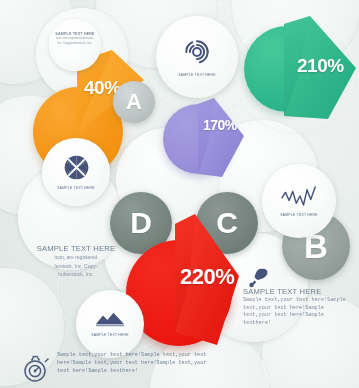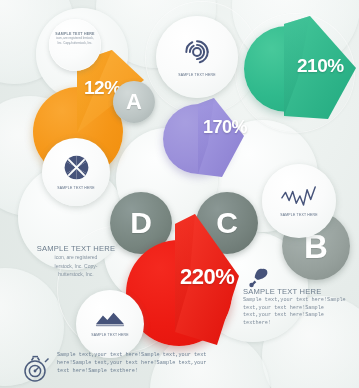--- a/index.html
+++ b/index.html
@@ -153,21 +153,21 @@
         </linearGradient>
         <linearGradient id="gOr2" x1="0" y1="0" x2="1" y2="1">
           <stop offset="0" stop-color="#f7a11e"></stop>
             <stop offset="1" stop-color="#ef8d0c"></stop>
         </linearGradient>
       </defs>
       <path d="M5,83 L5,12 L40,0 L72,30 Z" fill="url(#gOr1)"></path>
       <path d="M5,83 L40,0 L5,12 Z" fill="url(#gOr2)" opacity=".55"></path>
     </svg>
   </div>
-  <div class="pct" style="left:84px;top:78px;font-size:19px;">12%</div>
+  <div class="pct" style="left:84px;top:78px;font-size:19px;">40%</div>
 
   <div class="badge b-a" style="left:113px;top:81px;width:42px;height:42px;font-size:22px;">
     <span>A</span>
   </div>
 
   <div class="pie-base pie-green" style="left:244px;top:26px;width:86px;height:86px;"></div>
   <div class="wedge" style="left:282px;top:16px;">
     <svg width="80" height="104" viewBox="0 0 80 104" aria-hidden="true">
       <defs>
         <linearGradient id="gGr1" x1="0" y1="0" x2="1" y2="1">
@@ -195,21 +195,21 @@
         </linearGradient>
         <linearGradient id="gPu2" x1="0" y1="0" x2="0" y2="1">
           <stop offset="0" stop-color="#9c92dd"></stop>
             <stop offset="1" stop-color="#8477cb"></stop>
         </linearGradient>
       </defs>
       <path d="M2,76 L2,6 L18,0 L48,38 L26,79 Z" fill="url(#gPu1)"></path>
       <path d="M2,76 L2,6 L18,0 L12,46 Z" fill="url(#gPu2)" opacity=".5"></path>
     </svg>
   </div>
-  <div class="pct" style="left:203px;top:118px;font-size:18px;">170%</div>
+  <div class="pct" style="left:203px;top:118px;font-size:14px;">170%</div>
 
   <div class="pie-base pie-red" style="left:126px;top:240px;width:106px;height:106px;"></div>
   <div class="wedge" style="left:173px;top:214px;">
     <svg width="70" height="132" viewBox="0 0 70 132" aria-hidden="true">
       <defs>
         <linearGradient id="gRd1" x1="0" y1="0" x2="1" y2="1">
           <stop offset="0" stop-color="#f63a2c"></stop>
             <stop offset="1" stop-color="#e0110a"></stop>
         </linearGradient>
         <linearGradient id="gRd2" x1="0" y1="0" x2="0" y2="1">

